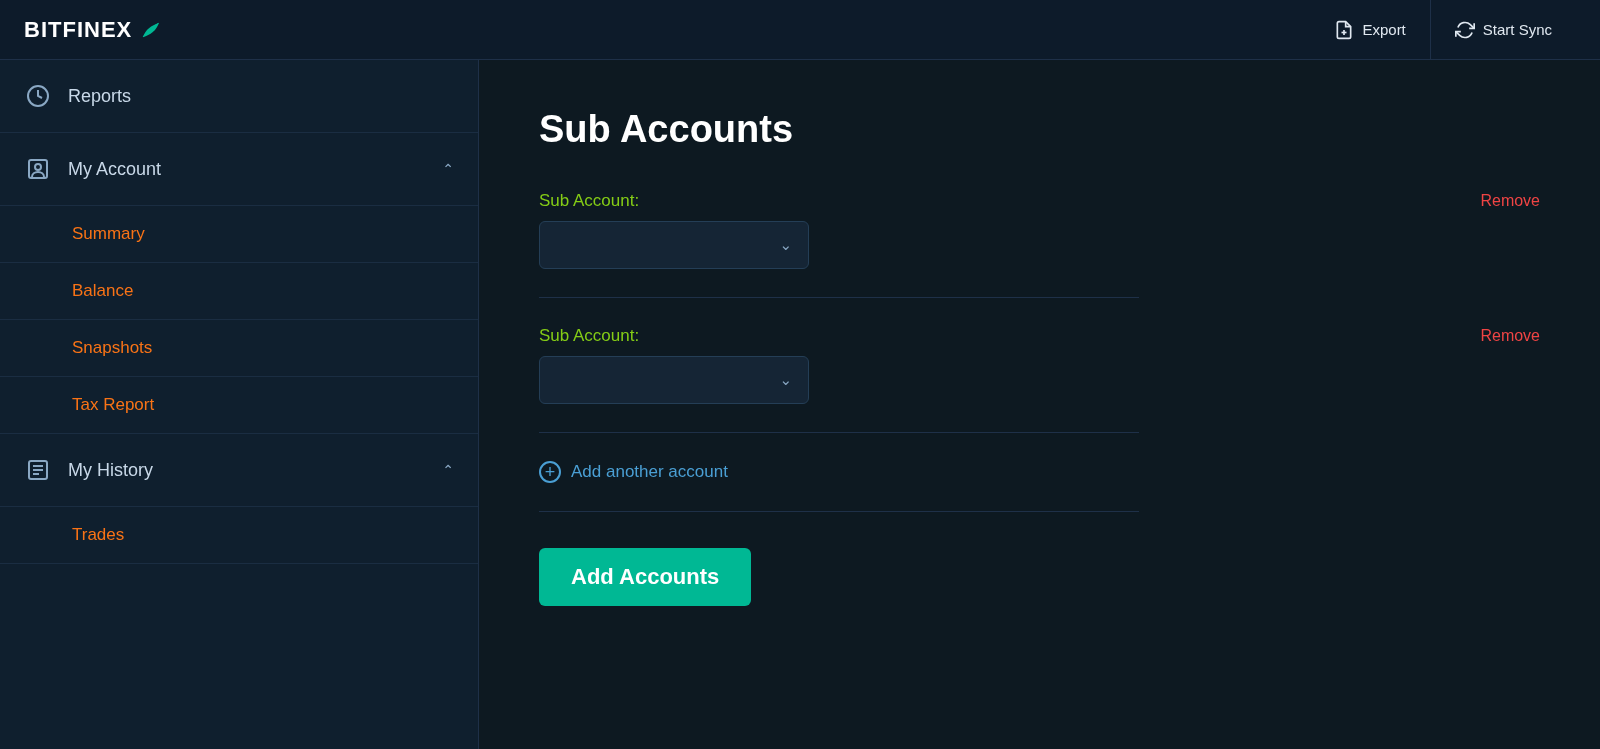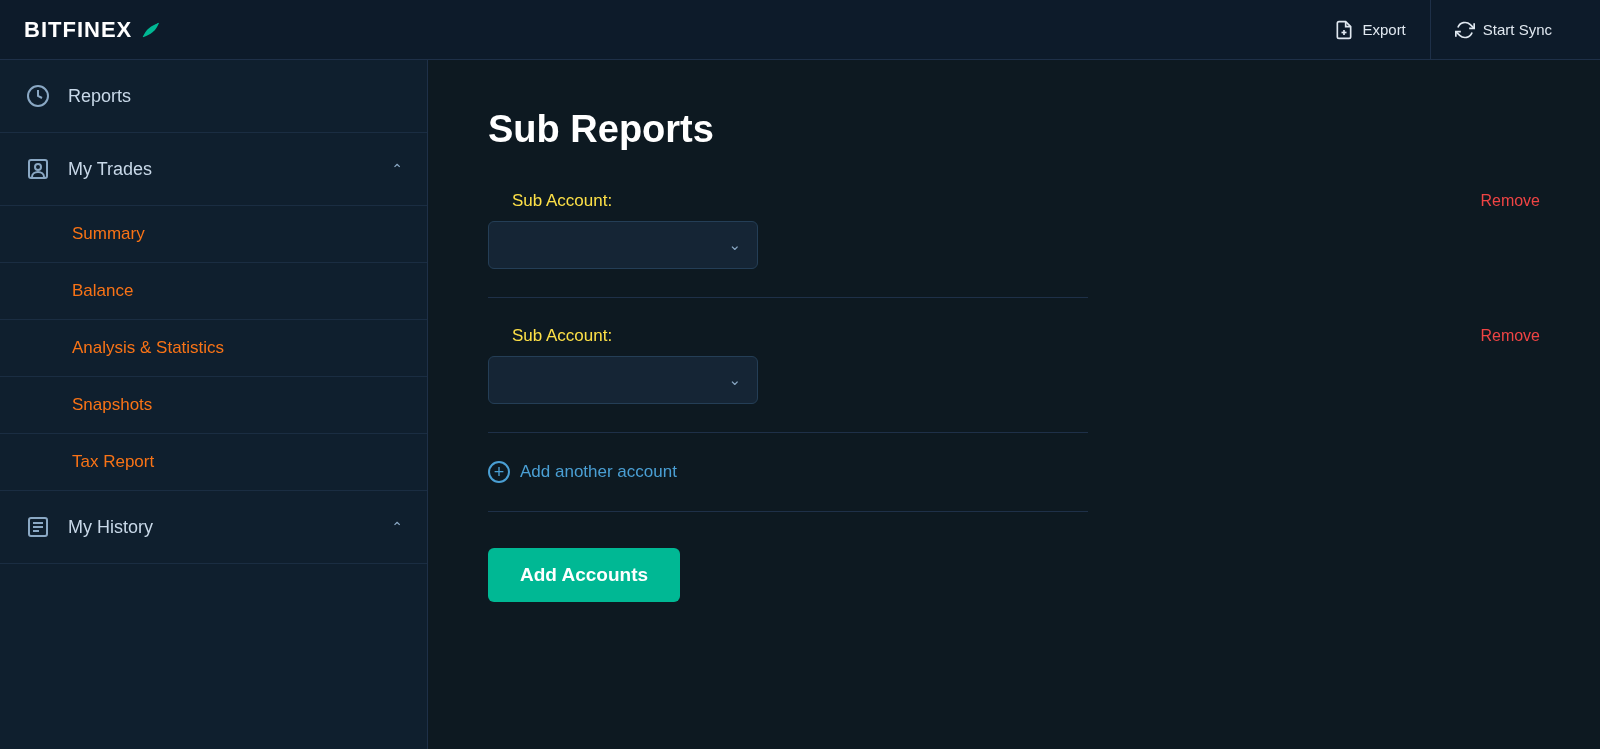--- a/index.html
+++ b/index.html
@@ -64,21 +64,21 @@
 
     
     .body {
       display: flex;
       flex: 1;
       overflow: hidden;
     }
 
     
     .sidebar {
-      width: 428px;
+      width: 479px;
       background: #0f1f2e;
       border-right: 1px solid #1e3048;
       overflow-y: auto;
       flex-shrink: 0;
     }
     .sidebar-item {
       display: flex;
       align-items: center;
       gap: 16px;
       padding: 22px 24px;
@@ -128,22 +128,21 @@
       margin-bottom: 12px;
     }
     .sub-account-label-row {
       display: flex;
       align-items: center;
       justify-content: space-between;
       margin-bottom: 10px;
     }
     .sub-account-label {
       font-size: 17px;
-      color: #fde047;
-      margin-left: 24px;
+      color: #84cc16;
     }
     .remove-link {
       font-size: 16px;
       color: #ef4444;
       cursor: pointer;
       background: none;
       border: none;
     }
     .sub-account-select {
       width: 270px;
@@ -190,21 +189,21 @@
       font-size: 18px;
       line-height: 1;
       color: #4a9fd4;
     }
     .add-accounts-btn {
       background: #00b894;
       color: #ffffff;
       border: none;
       border-radius: 6px;
       padding: 16px 32px;
-      font-size: 19px;
+      font-size: 22px;
       font-weight: 600;
       cursor: pointer;
       margin-top: 8px;
     }
   </style>
 </head>
 <body>
 
 <header class="header">
   <div class="logo">
@@ -250,32 +249,29 @@
     </div>
 
     <div class="sidebar-item">
       <span class="icon">
         <svg width="24" height="24" viewBox="0 0 24 24" fill="none" stroke="currentColor" stroke-width="2">
           <rect x="3" y="3" width="18" height="18" rx="2"></rect>
           <circle cx="12" cy="10" r="3"></circle>
           <path d="M6 20c0-3 2.7-5 6-5s6 2 6 5"></path>
         </svg>
       </span>
-      <span>My Trades</span>
+      <span>My Account</span>
       <span class="chevron">⌃</span>
     </div>
 
     <div class="sidebar-sub-item">
       <span>Summary</span>
     </div>
     <div class="sidebar-sub-item">
       <span>Balance</span>
-    </div>
-    <div class="sidebar-sub-item">
-      <span>Analysis &amp; Statistics</span>
     </div>
     <div class="sidebar-sub-item">
       <span>Snapshots</span>
     </div>
     <div class="sidebar-sub-item">
       <span>Tax Report</span>
     </div>
 
     <div class="sidebar-item">
       <span class="icon">
@@ -283,25 +279,28 @@
           <rect x="3" y="3" width="18" height="18" rx="2"></rect>
           <line x1="7" y1="8" x2="17" y2="8"></line>
           <line x1="7" y1="12" x2="17" y2="12"></line>
           <line x1="7" y1="16" x2="13" y2="16"></line>
         </svg>
       </span>
       <span>My History</span>
       <span class="chevron">⌃</span>
     </div>
 
+    <div class="sidebar-sub-item">
+      <span>Trades</span>
+    </div>
 
   </nav>
 
   <main class="main">
-    <h1 class="page-title">Sub Reports</h1>
+    <h1 class="page-title">Sub Accounts</h1>
 
     
     <div class="sub-account-block">
       <div class="sub-account-label-row">
         <span class="sub-account-label">Sub Account:</span>
         <button class="remove-link">Remove</button>
       </div>
       <div class="sub-account-select">
         <span></span>
         <span class="chevron-down">⌄</span>

